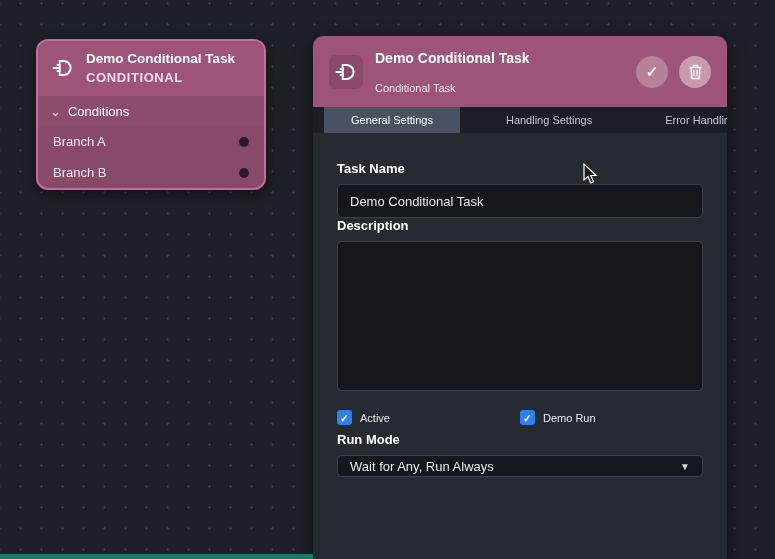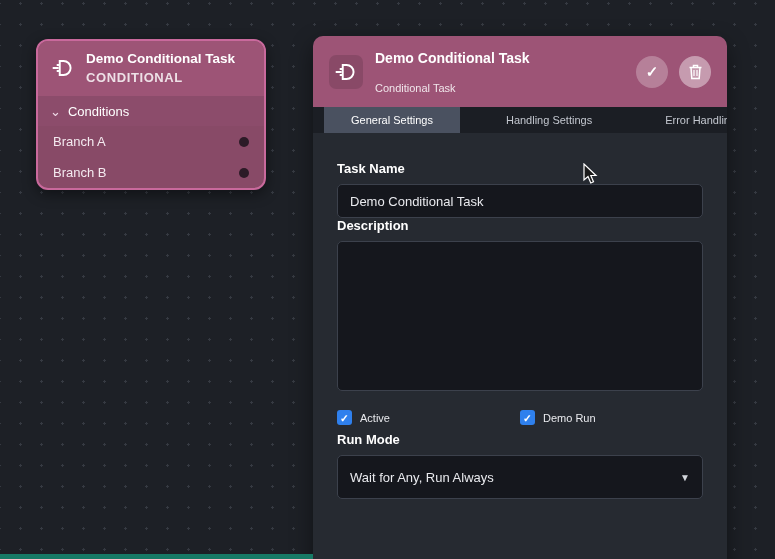--- a/index.html
+++ b/index.html
@@ -126,21 +126,21 @@
   .check-label { font-size: 11px; color: #e9eaee; }
   .checkbox {
     width: 15px; height: 15px; border-radius: 3px;
     background: #2f80ed;
     color: #ffffff; font-size: 10.5px; font-weight: bold;
     display: flex; align-items: center; justify-content: center;
     cursor: pointer;
   }
 
   .select {
-    height: 44px;
+    height: 22px;
     display: flex; align-items: center; justify-content: space-between;
     padding: 0 12px;
     cursor: pointer;
   }
   .select .arrow { font-size: 10px; color: #d3d6dc; }
 
   
   .bottom-strip {
     position: absolute;
     left: 0; bottom: 0;

